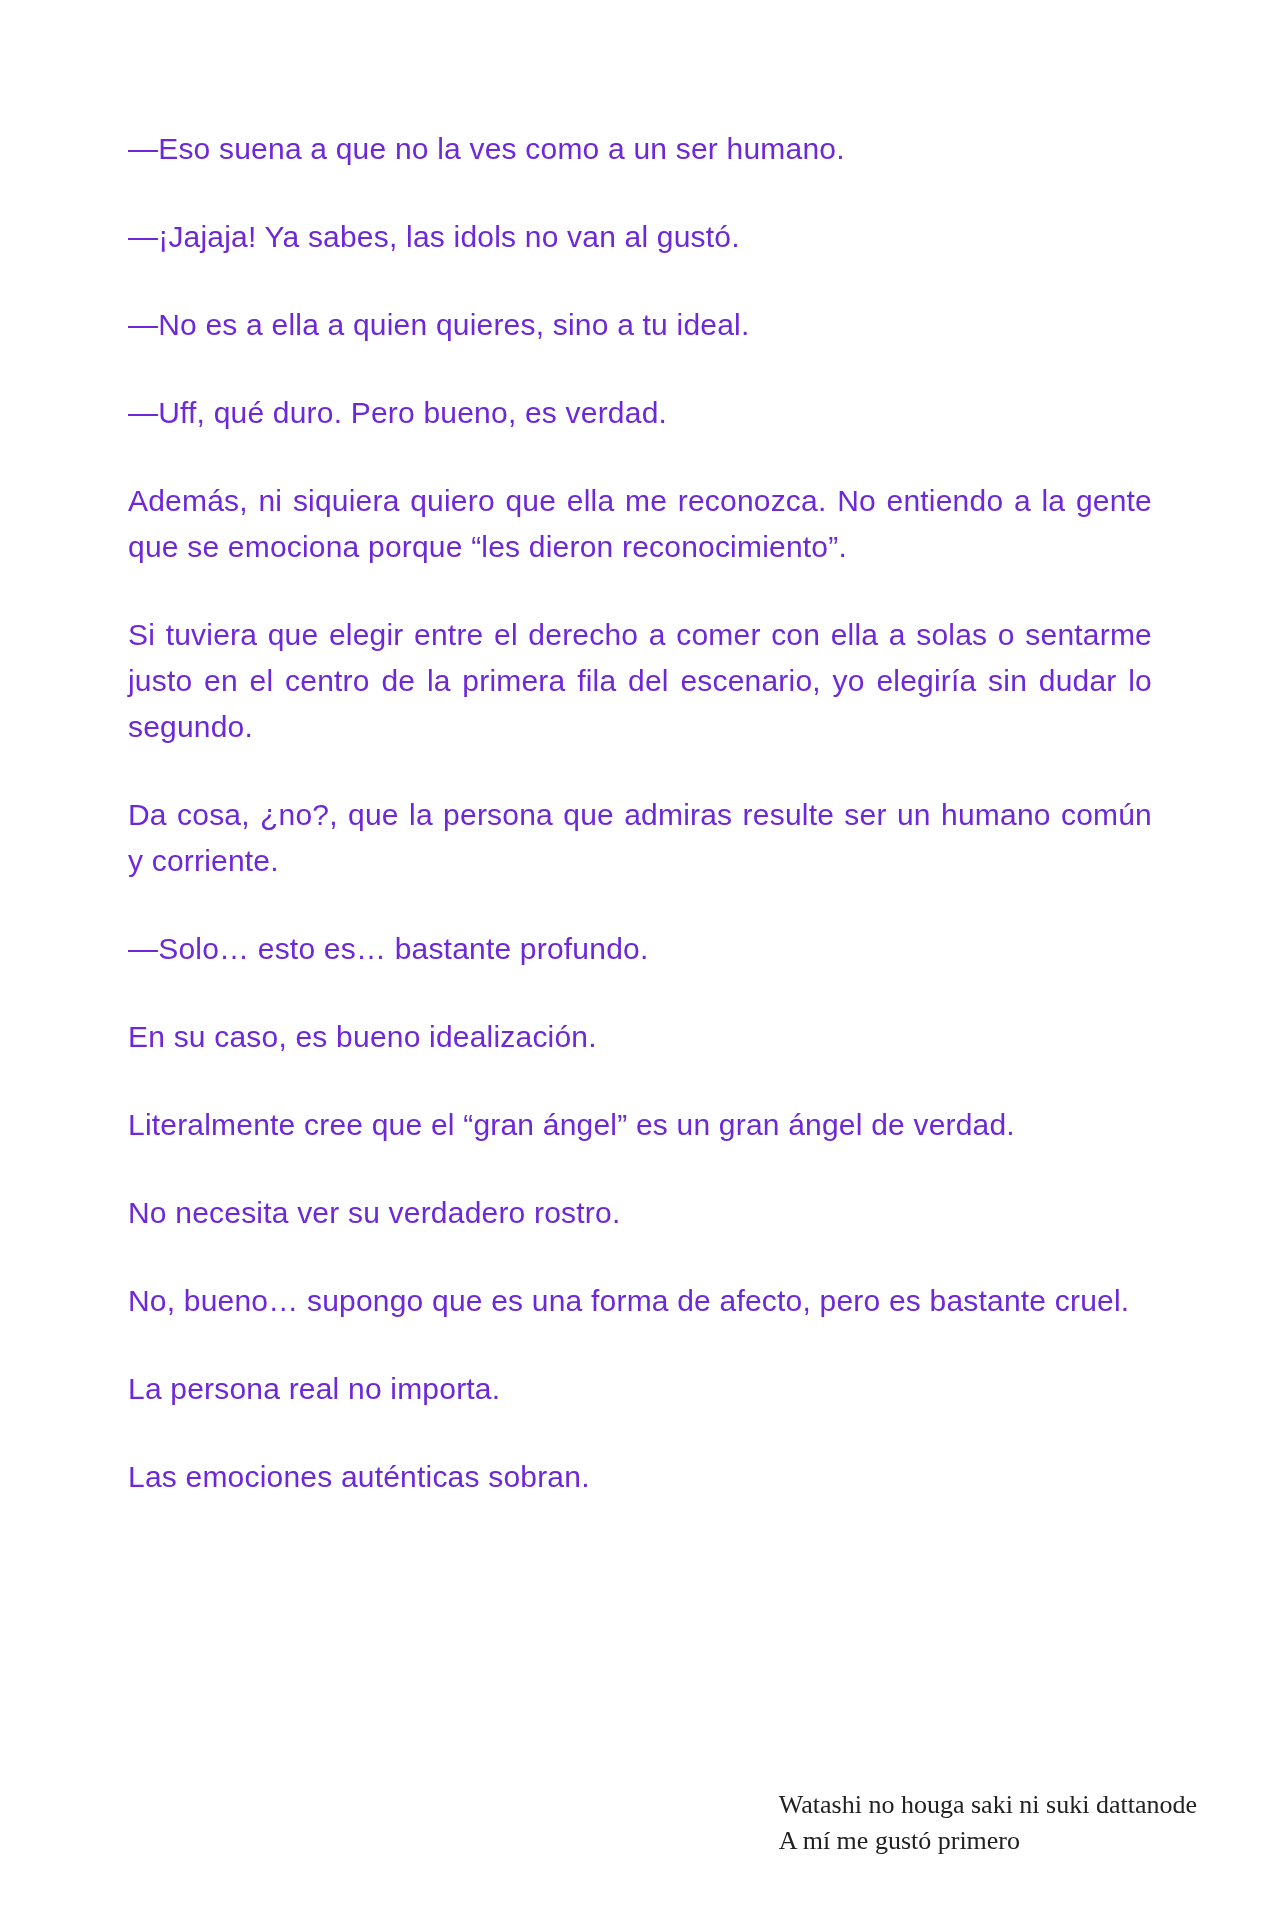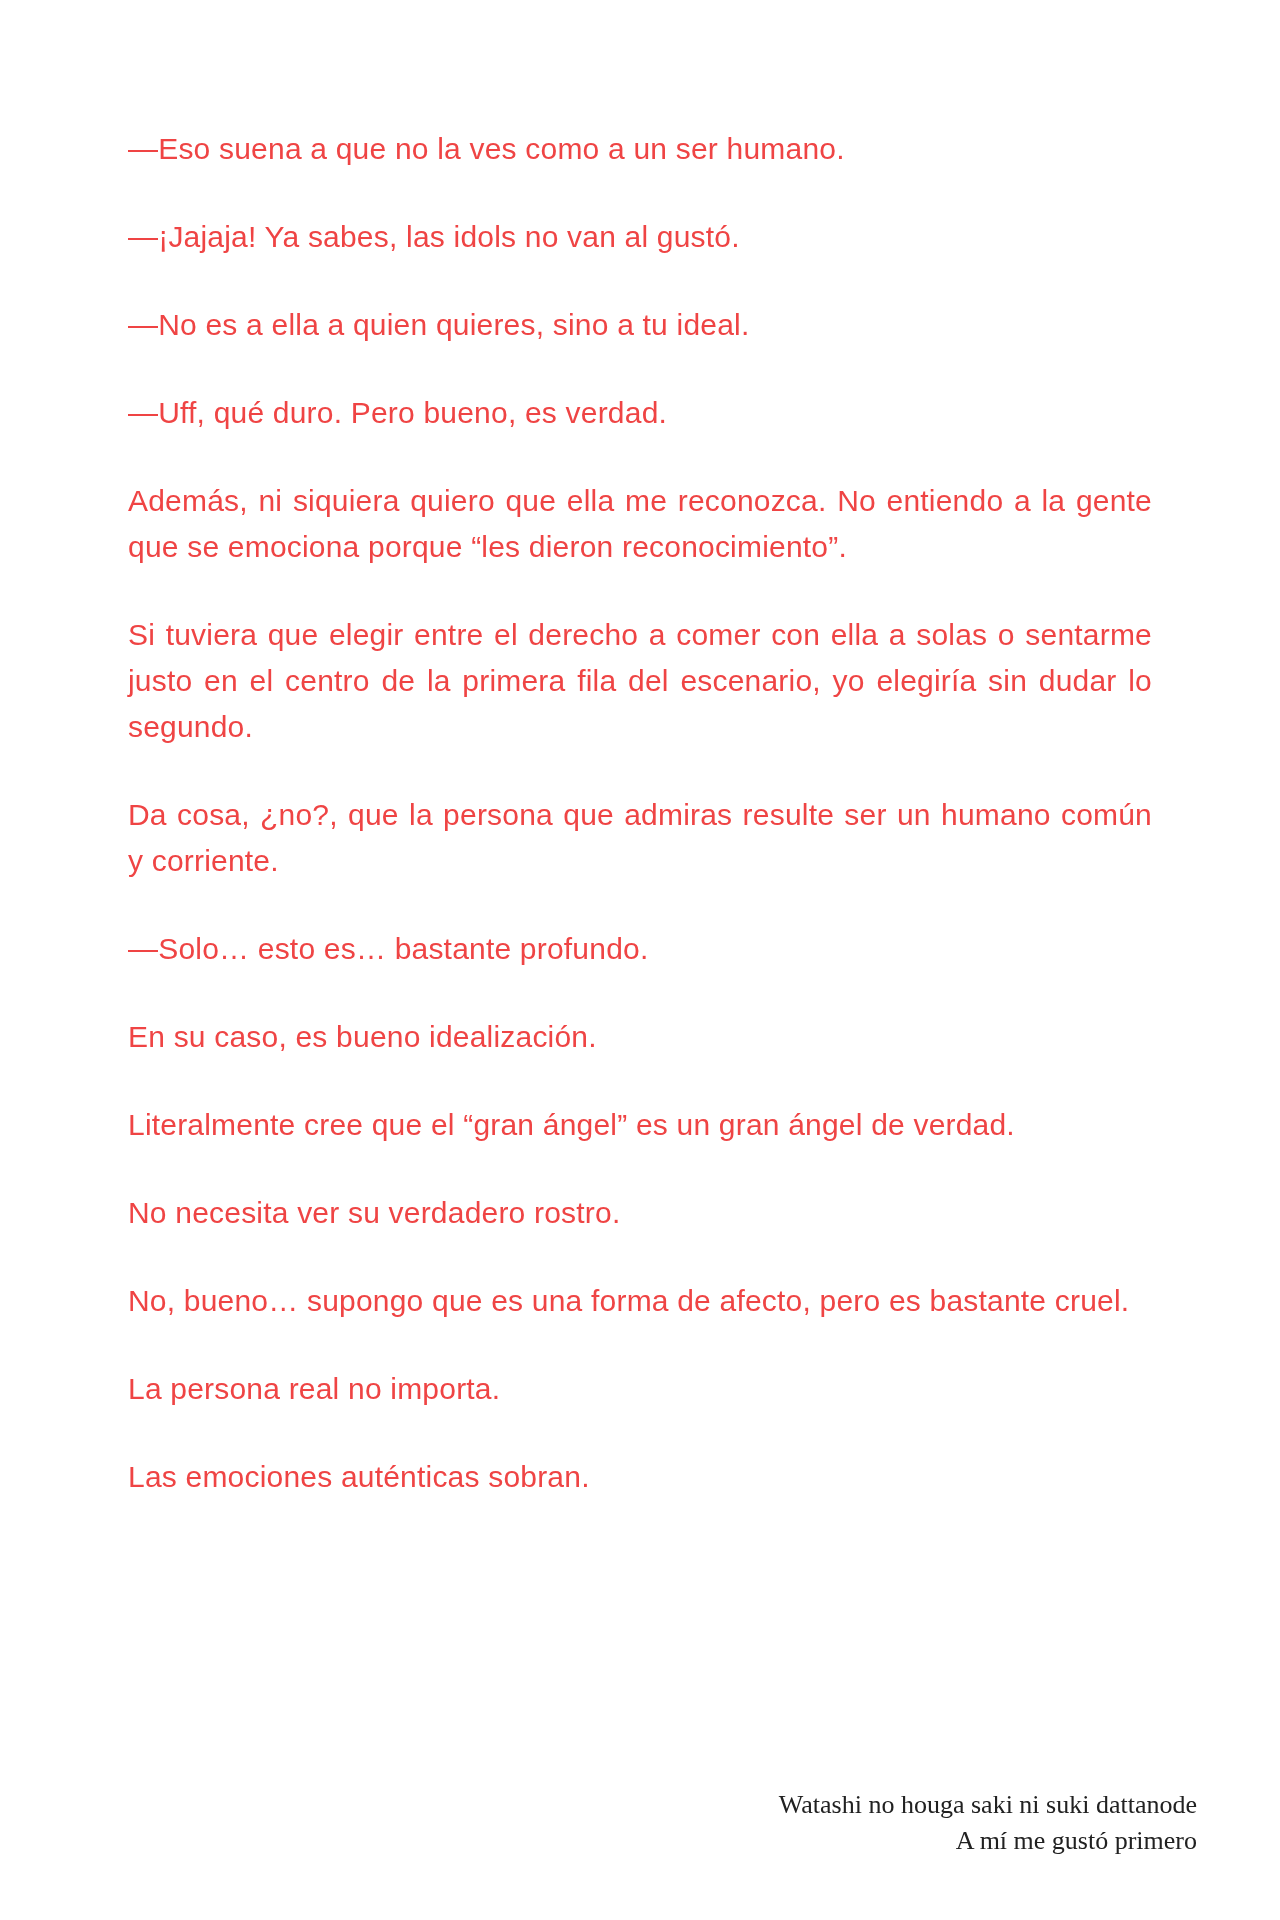--- a/index.html
+++ b/index.html
@@ -14,29 +14,29 @@
     font-family: "Liberation Sans", sans-serif;
   }
   .content {
     padding: 126px 128px 0 128px;
   }
   .content p {
     font-family: "Liberation Sans", sans-serif;
     font-size: 30px;
     line-height: 46px;
     letter-spacing: 0.2px;
-    color: #ef4444;
+    color: #6d28d9;
     text-align: justify;
     margin: 0 0 42px 0;
   }
   .footer {
     position: absolute;
     top: 1787px;
     right: 83px;
-    text-align: right;
+    text-align: left;
     font-family: "Liberation Serif", serif;
     font-size: 26px;
     line-height: 36px;
     color: #212121;
   }
 </style>
 </head>
 <body>
 
 <main class="content">

